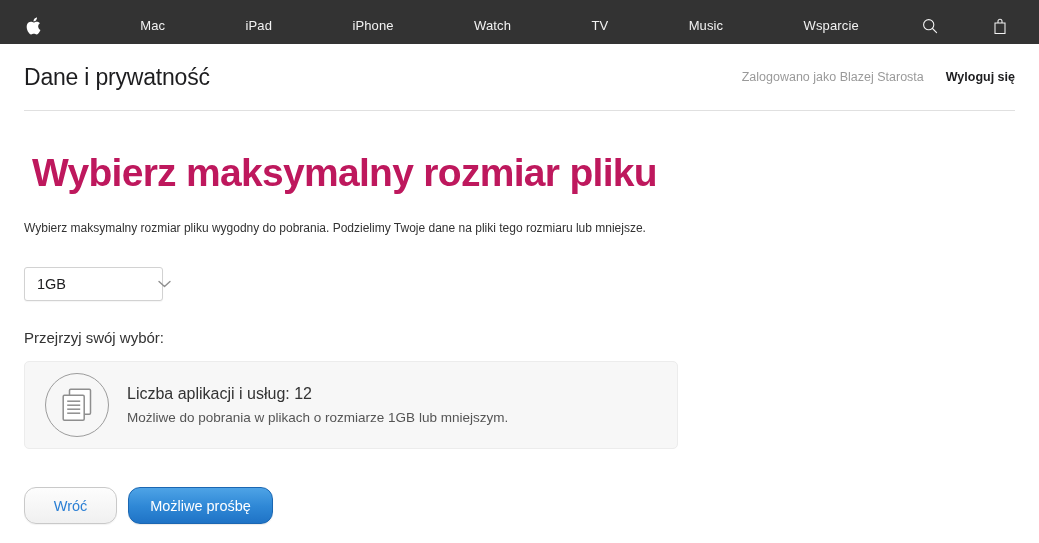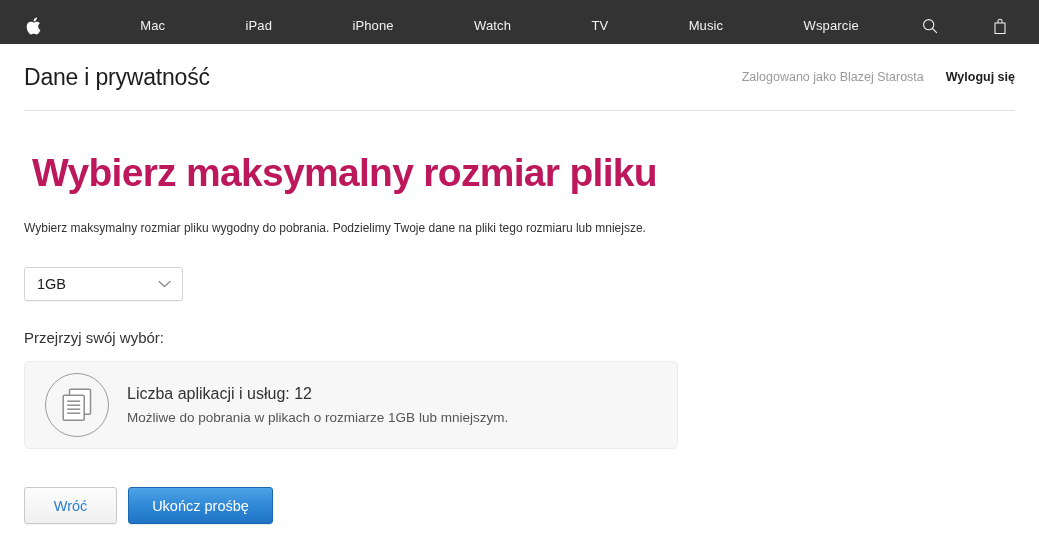--- a/index.html
+++ b/index.html
@@ -124,21 +124,21 @@
   }
 
   
   .select-wrap {
     margin-top: 29px;
     position: relative;
     width: 161px;
     height: 34px;
   }
   .select-box {
-    width: 159px;
+    width: 139px;
     height: 34px;
     box-sizing: border-box;
     border: 1px solid #d2d2d2;
     border-radius: 3px;
     background: #ffffff;
     box-shadow: 0 1px 1px rgba(0,0,0,0.045);
     display: flex;
     align-items: center;
     padding: 0 12px;
     font-size: 14.5px;
@@ -207,21 +207,21 @@
   
   .actions {
     margin-top: 38px;
     display: flex;
     align-items: center;
     gap: 11px;
   }
   .btn {
     font-family: "Liberation Sans", sans-serif;
     font-size: 14.5px;
-    border-radius: 3px;
+    border-radius: 12px;
     height: 37px;
     box-sizing: border-box;
     cursor: pointer;
     display: inline-flex;
     align-items: center;
     justify-content: center;
     white-space: nowrap;
     border: 1px solid transparent;
   }
   .btn-secondary {
@@ -324,16 +324,16 @@
       </svg>
     </div>
     <div class="card-text">
       <div class="card-title">Liczba aplikacji i usług: 12</div>
       <div class="card-sub">Możliwe do pobrania w plikach o rozmiarze 1GB lub mniejszym.</div>
     </div>
   </div>
 
   <div class="actions">
     <button class="btn btn-secondary">Wróć</button>
-    <button class="btn btn-primary">Ukończ prośbę</button>
+    <button class="btn btn-primary">Możliwe prośbę</button>
   </div>
 
 </div>
 
 </body></html>

